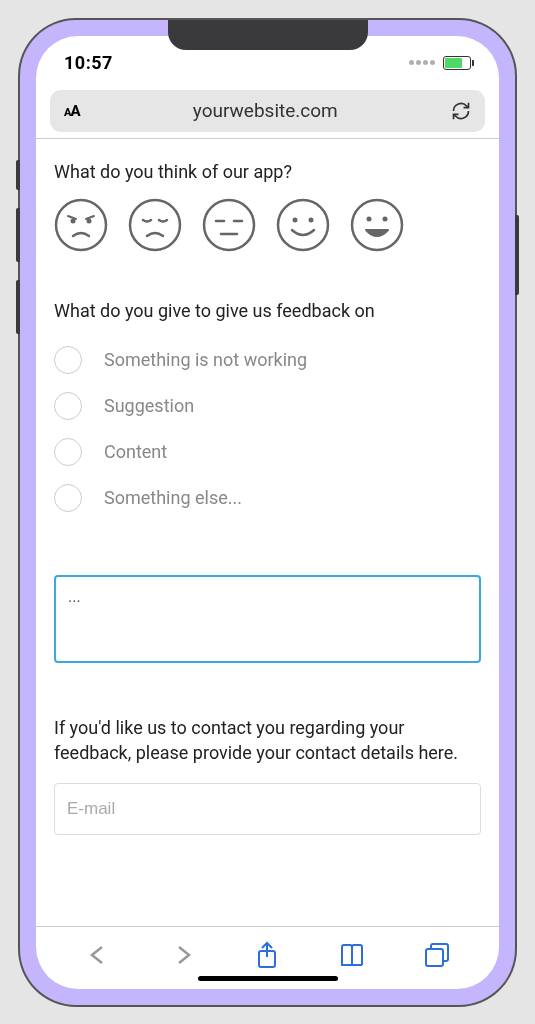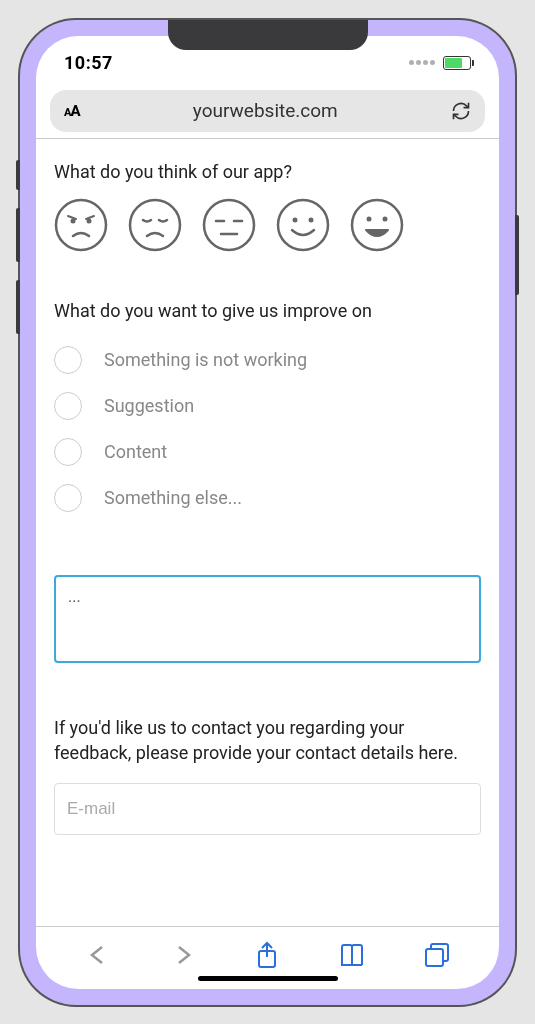--- a/index.html
+++ b/index.html
@@ -72,21 +72,21 @@
       border: 1.5px solid #333;
       border-radius: 3px;
       position: relative;
       display: flex; align-items: center; padding: 1px;
     }
     .battery::after { content:""; position:absolute; right:-4px; top:3px; width:2px; height:6px; background:#333; border-radius:0 1px 1px 0;}
     .battery-fill { width: 70%; height: 100%; background:#4cd964; border-radius:1px;}
     .url-bar {
       margin: 6px 14px;
       background: #e6e6e6;
-      border-radius: 16px;
+      border-radius: 11px;
       height: 42px;
       display: flex;
       align-items: center;
       padding: 0 14px;
       gap: 2px;
     }
     .text-size { font-weight: 800; font-size: 15px; letter-spacing: -1px;}
     .text-size .small{ font-size:11px;}
     .url-text { flex: 1; text-align: center; font-size: 19px; color:#333;}
     .reload-icon { display:flex; align-items:center; }
@@ -250,21 +250,21 @@
         <div class="emoji">
           <svg viewBox="0 0 54 54">
               <circle cx="27" cy="27" r="25" fill="none" stroke="#666" stroke-width="2.5"></circle>
               <circle cx="19" cy="21" r="2.5" fill="#666"></circle>
               <circle cx="35" cy="21" r="2.5" fill="#666"></circle>
               <path d="M16 32 Q27 44 38 32 Z" fill="#666" stroke="#666" stroke-width="2" stroke-linejoin="round"></path>
             </svg>
         </div>
       </div>
 
-      <div class="question">What do you want to give us improve on</div>
+      <div class="question">What do you give to give us feedback on</div>
       <div class="radio-list">
         <div class="radio-item">
           <div class="radio-circle"></div>
           <div class="radio-label">Something is not working</div>
         </div>
         <div class="radio-item">
           <div class="radio-circle"></div>
           <div class="radio-label">Suggestion</div>
         </div>
         <div class="radio-item">

